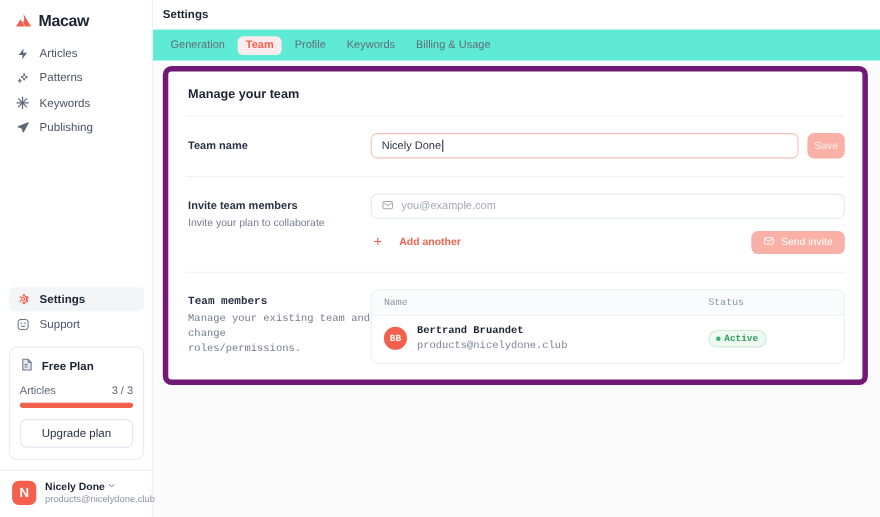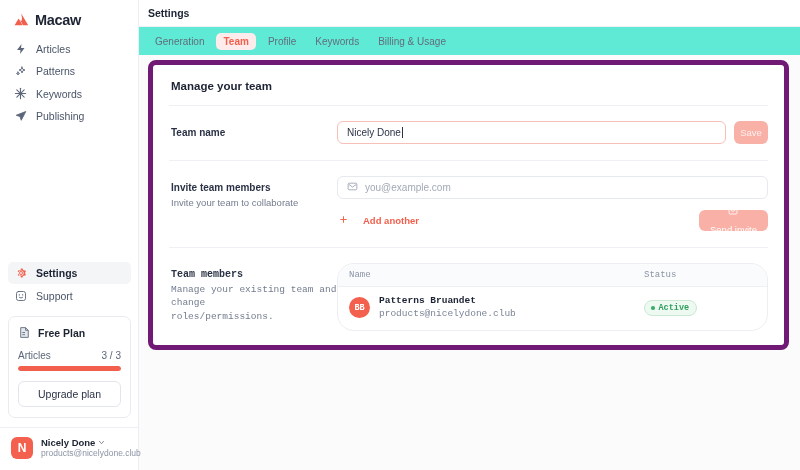--- a/index.html
+++ b/index.html
@@ -334,27 +334,26 @@
     gap: 6px;
     height: 21px;
     padding: 0 11px;
     border: none;
     border-radius: 6px;
     background: #f9b0a6;
     color: #fff;
     font-size: 9.5px;
     font-family: inherit;
     cursor: default;
-    flex-direction: column;
   }
 
   
   .table {
     border: 1px solid #eceef2;
-    border-radius: 17px;
+    border-radius: 7px;
     overflow: hidden;
     background: #fff;
   }
   .thead {
     display: flex;
     background: #fafbfc;
     border-bottom: 1px solid #eef0f3;
     padding: 6px 11px;
   }
   .th {
@@ -574,21 +573,21 @@
               <button class="btn-save">Save</button>
             </div>
           </div>
         </div>
 
         <div class="divider"></div>
 
         <div class="row">
           <div class="row-label">
             <span class="lbl">Invite team members</span>
-            <span class="sub">Invite your team to collaborate</span>
+            <span class="sub">Invite your plan to collaborate</span>
           </div>
           <div class="row-field">
             <div class="email-input">
               <span>
                 <svg width="11" height="11" viewBox="0 0 24 24" fill="none" stroke="#9aa1b0" stroke-width="1.9" stroke-linejoin="round">
                   <rect x="2.5" y="4.8" width="19" height="14.4" rx="2.4"></rect>
                   <polyline points="3.4 7 12 13.2 20.6 7"></polyline>
                 </svg>
               </span>
               <span class="email-placeholder">you@example.com</span>
@@ -627,21 +626,21 @@
           <div class="row-field">
             <div class="table">
               <div class="thead">
                 <div class="th name">Name</div>
                 <div class="th status">Status</div>
               </div>
               <div class="trow">
                 <div class="td name">
                   <span class="member-avatar">BB</span>
                   <span>
-                    <span class="member-name" style="display:block">Patterns Bruandet</span>
+                    <span class="member-name" style="display:block">Bertrand Bruandet</span>
                     <span class="member-mail" style="display:block">products@nicelydone.club</span>
                   </span>
                 </div>
                 <div class="td status">
                   <span class="badge">
                     <span class="dot"></span>
                     <span>Active</span>
                   </span>
                 </div>
               </div>

